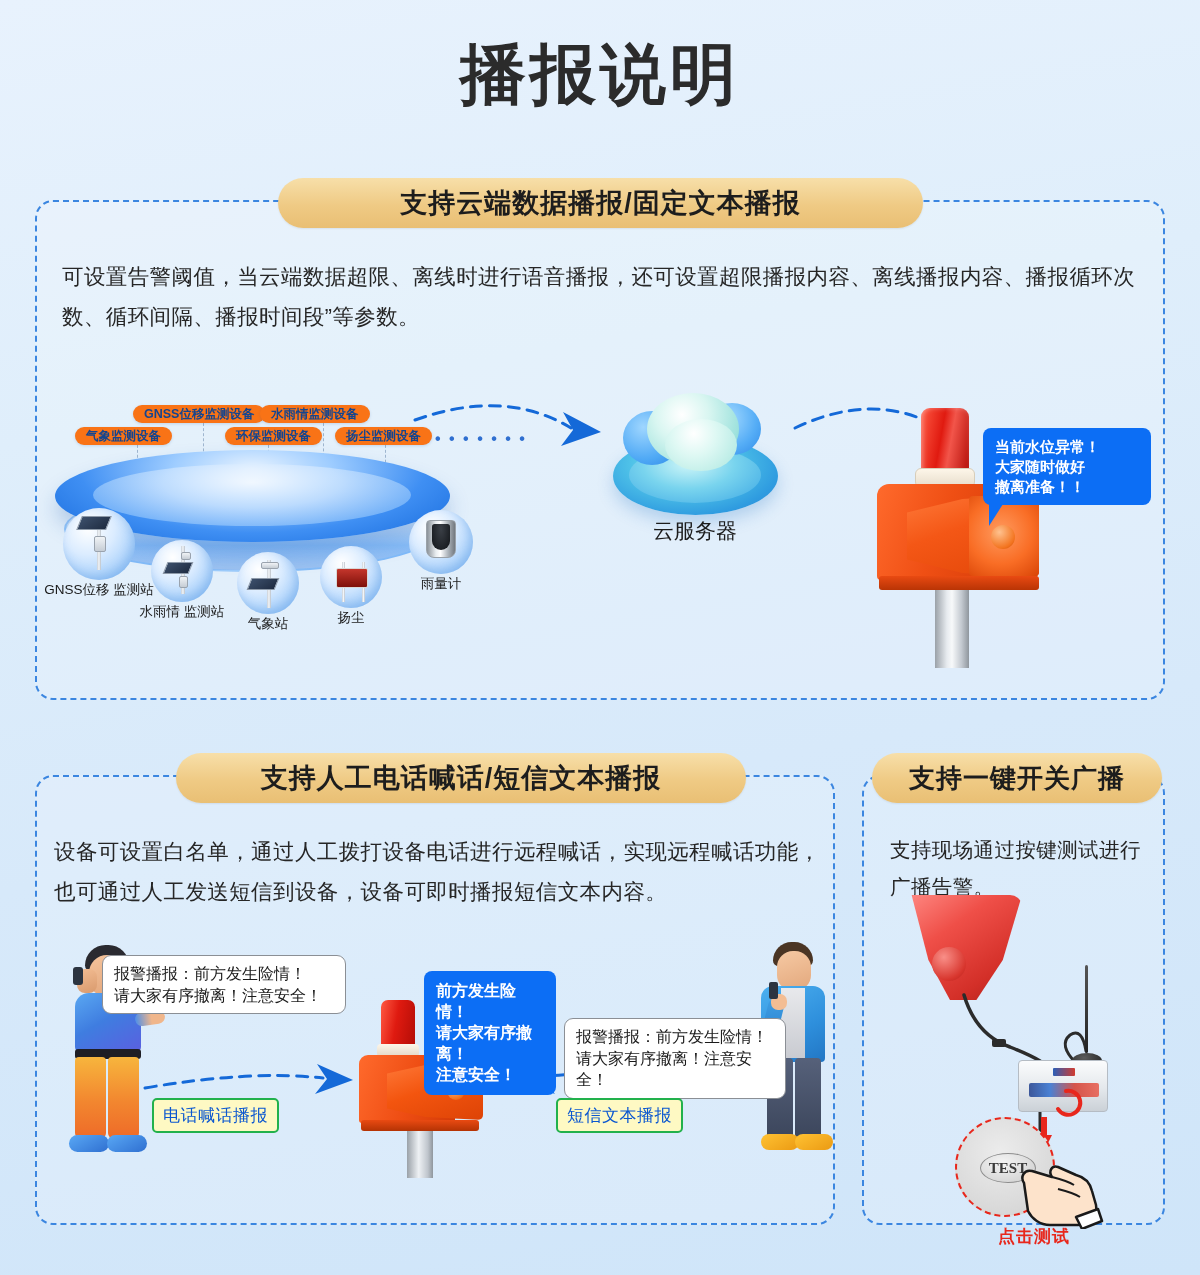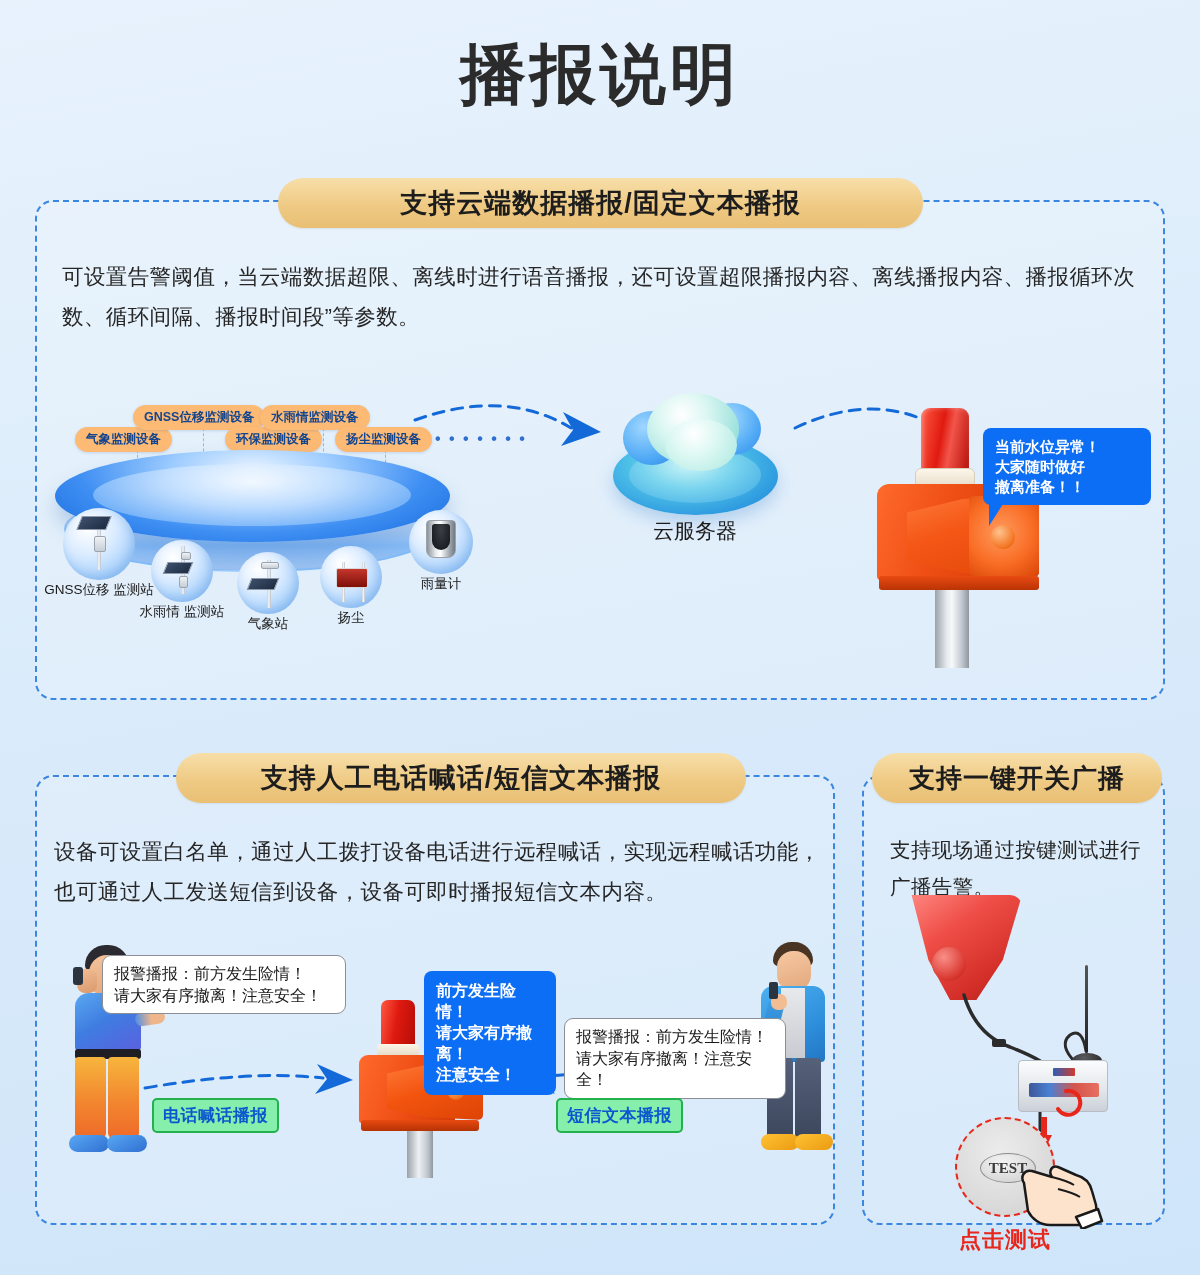--- a/index.html
+++ b/index.html
@@ -66,23 +66,23 @@
   #body1 { left: 62px; top: 258px; width: 1080px; }
   #body2 { left: 54px; top: 833px; width: 770px; }
   #body3 { left: 890px; top: 832px; width: 260px; font-size: 20.5px; line-height: 1.8; }
 
   
   #sec1-art { position: absolute; left: 35px; top: 370px; width: 1130px; height: 330px; }
 
   
   .chip {
     position: absolute;
-    background: #fdba74;
+    background: #f97316;
     border-radius: 13px;
-    height: 25px;
+    height: 18px;
     padding: 0 11px;
     display: flex; align-items: center; justify-content: center;
     font-size: 12.5px;
     color: #14458f;
     font-weight: bold;
     white-space: nowrap;
     box-shadow: 0 1px 3px rgba(40,90,160,0.18);
   }
   .chip-line {
     position: absolute;
@@ -320,24 +320,24 @@
   }
   .a2-pole {
     position:absolute; left: 52px; top: 130px; width: 26px; height: 48px;
     background: linear-gradient(90deg,#9aa1a8,#eef1f4 45%, #bfc5cc 80%, #8f969d);
   }
 
   
   .tag-green {
     position: absolute;
     border: 2px solid #22b14c;
-    background: #86efac;
+    background: #fef9c3;
     border-radius: 5px;
     color: #0b57d0;
-    font-weight: bold;
+    font-weight: normal;
     font-size: 17px;
     padding: 4px 9px;
     letter-spacing: 0.5px;
   }
 
   
   #sec3-art { position: absolute; left: 880px; top: 895px; width: 280px; height: 320px; }
   .red-horn {
     position: absolute; left: 22px; top: 0; width: 120px; height: 105px;
     background: linear-gradient(145deg, #ff8b85 0%, #ef4f48 35%, #d32f28 75%, #a81f1a 100%);
@@ -388,22 +388,22 @@
     border: 1.5px solid #8d8d8d;
     display: flex; align-items: center; justify-content: center;
     font-size: 15px; font-weight: bold; color: #3b3b3b;
     font-family: "Liberation Serif", serif;
   }
   .hand {
     position: absolute; left: 138px; top: 252px; width: 86px; height: 82px;
   }
   .test-caption {
     position: absolute; left: 60px; top: 330px; width: 130px;
-    text-align: center;
-    color: #e8271c; font-size: 22px; font-weight: bold;
+    text-align: right;
+    color: #e8271c; font-size: 17px; font-weight: bold;
     letter-spacing: 1px;
   }
 </style>
 </head>
 <body>
 
 <div class="page-title">播报说明</div>
 
 <div class="panel" id="panel1"></div>
 <div class="pill" id="pill1">支持云端数据播报/固定文本播报</div>

